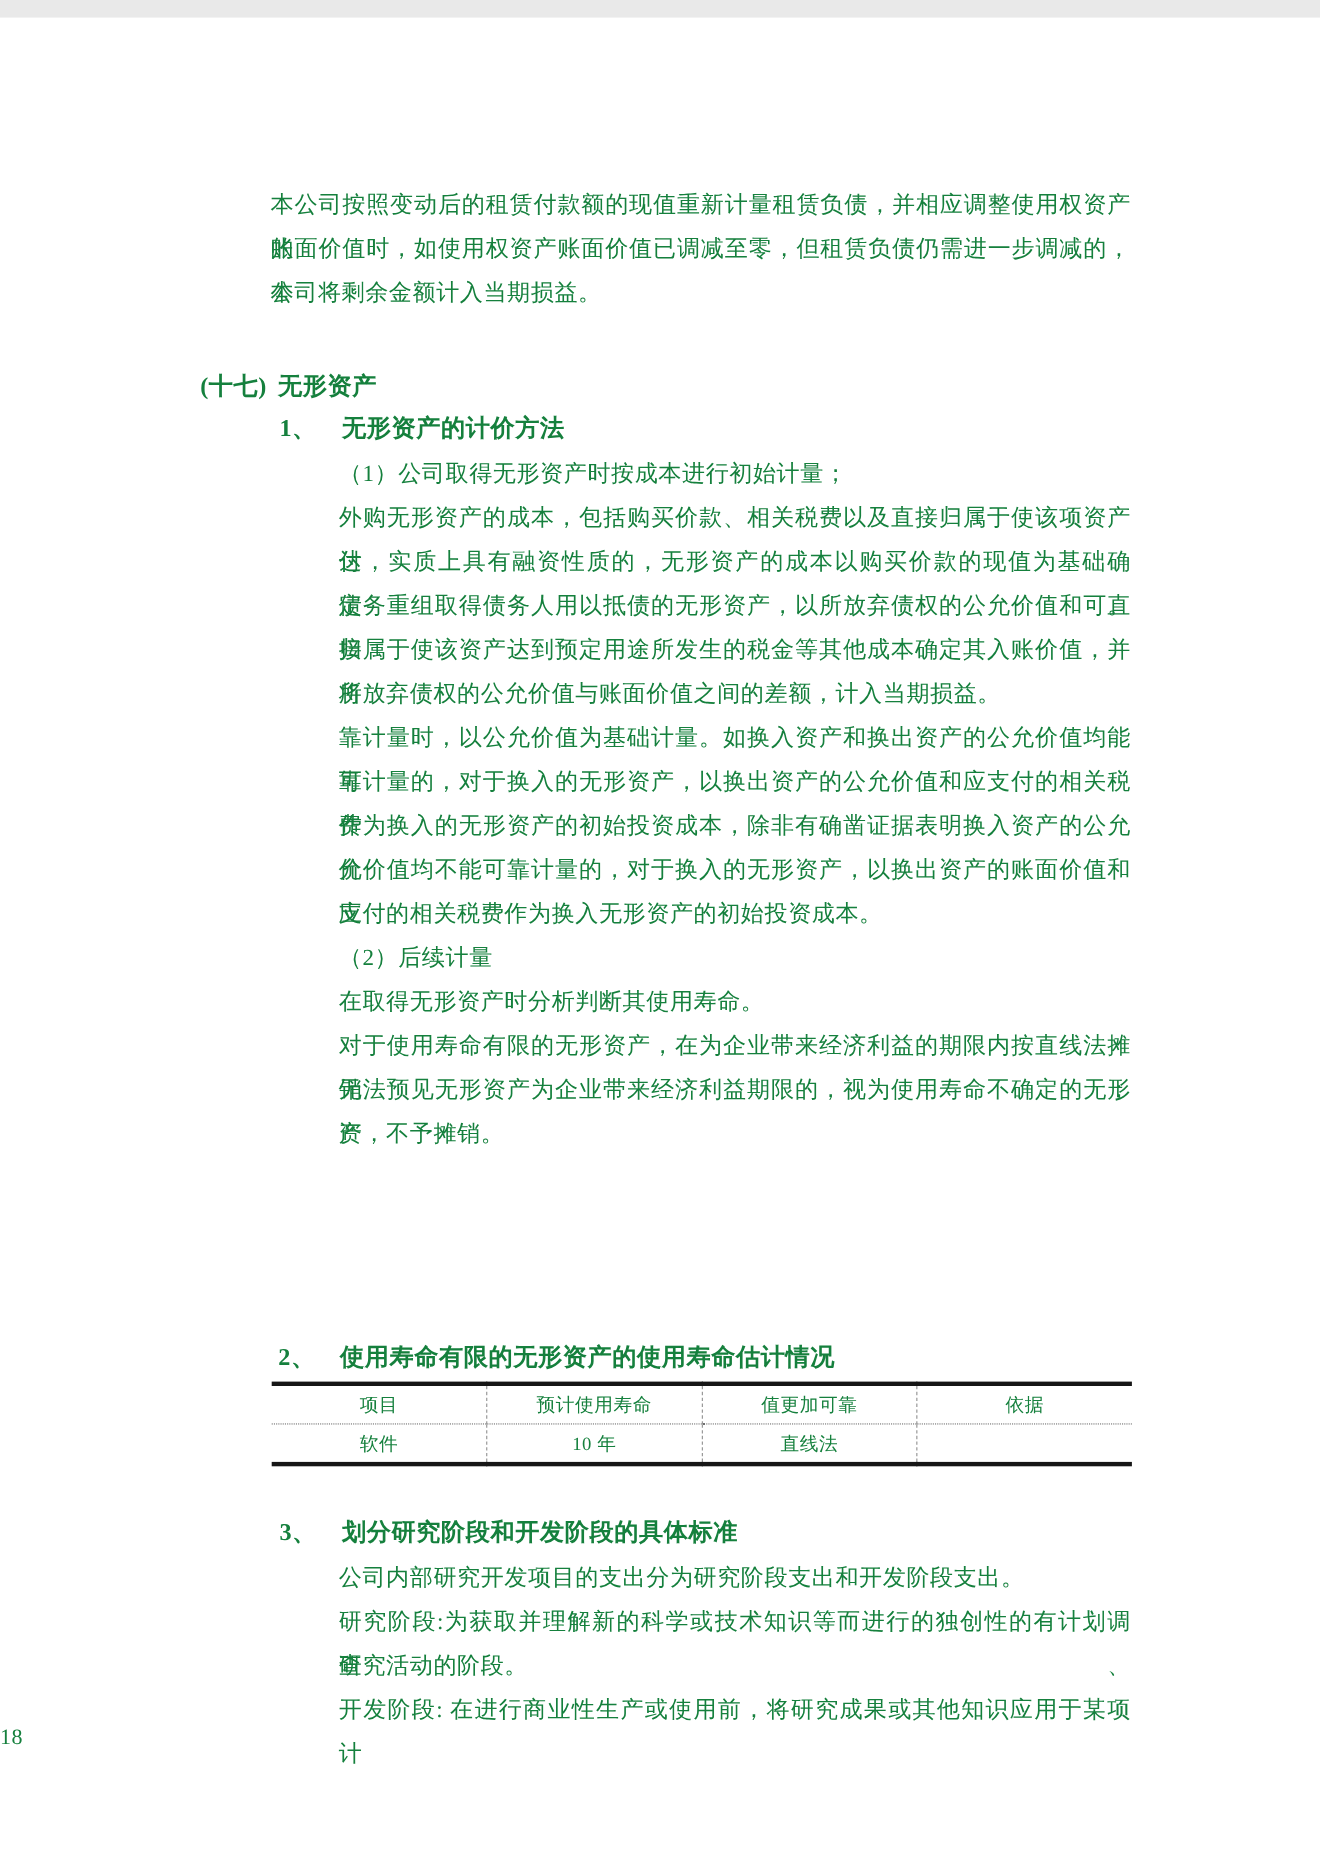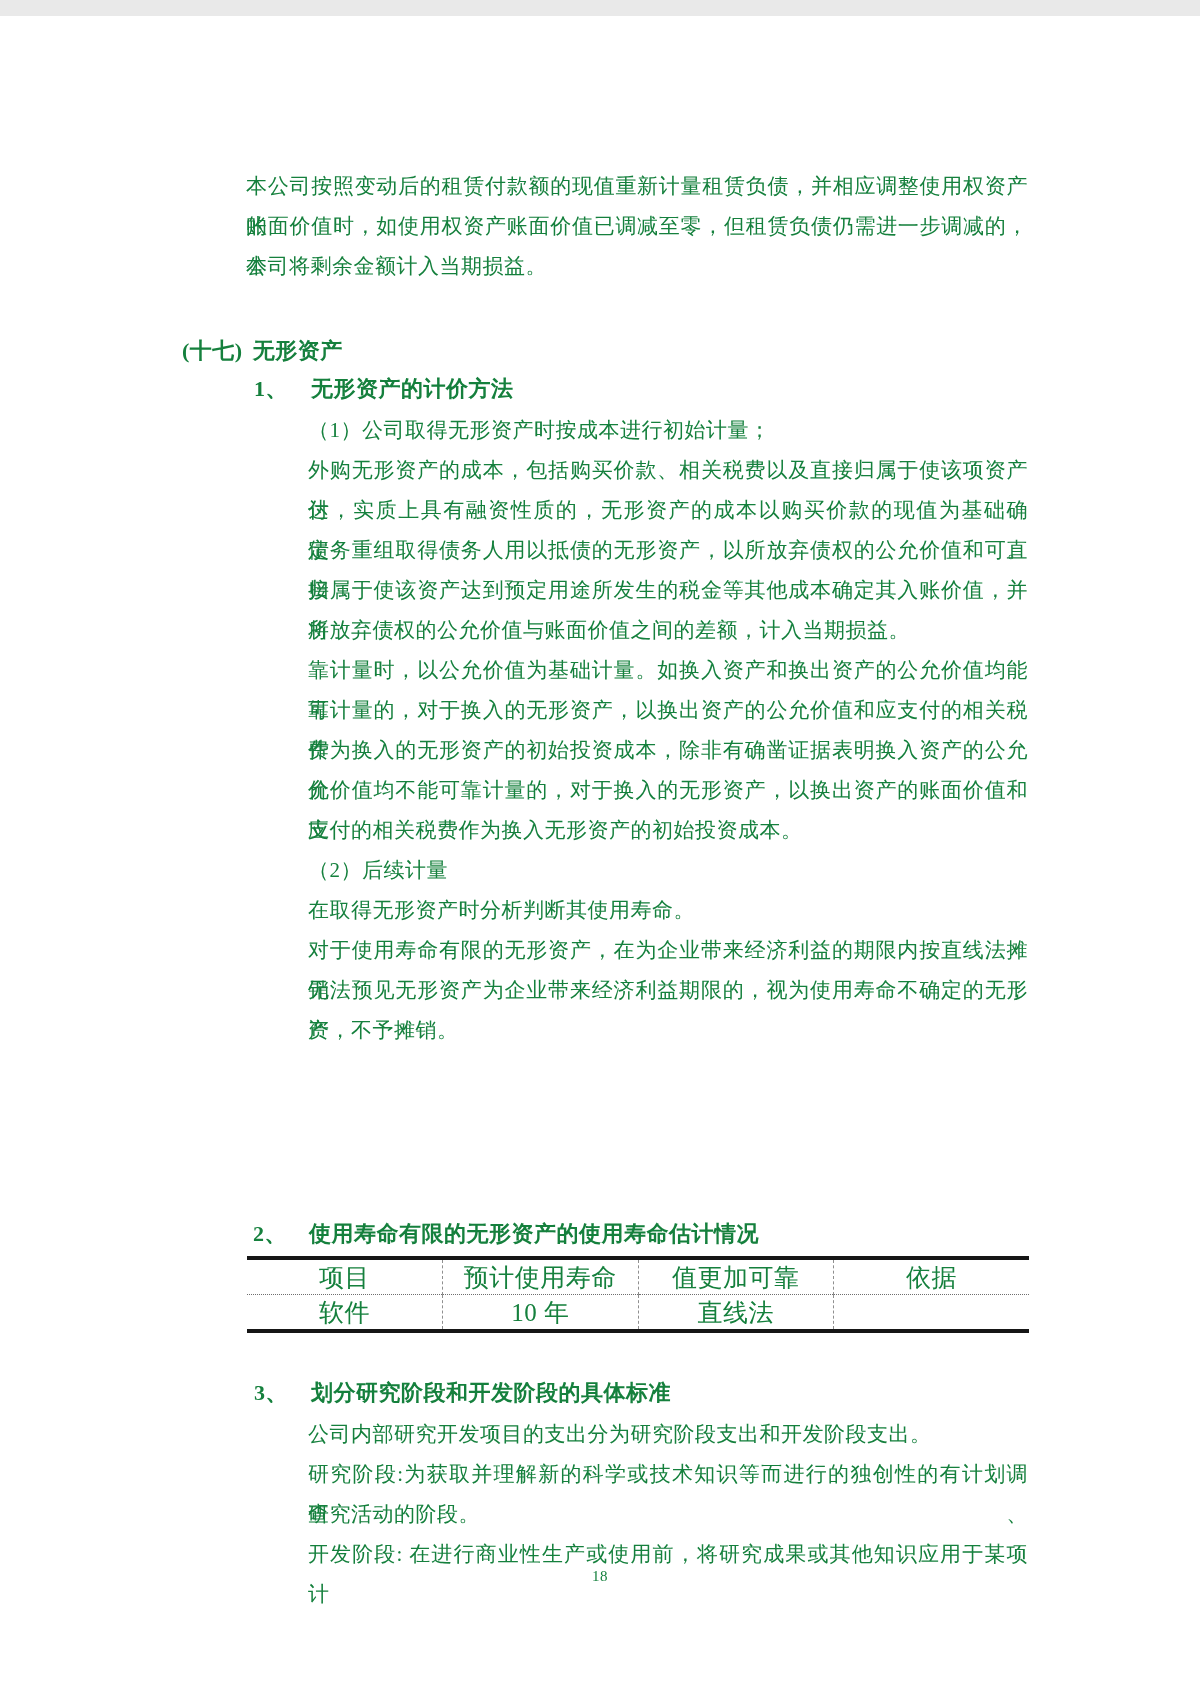--- a/index.html
+++ b/index.html
@@ -96,42 +96,42 @@
   table.life-table {
     width: 100%;
     border-collapse: collapse;
     border-top: 4px solid #161616;
     border-bottom: 4px solid #161616;
     table-layout: fixed;
   }
   table.life-table th,
   table.life-table td {
     height: 34px;
-    font-size: 25px;
+    font-size: 17px;
     font-weight: normal;
     text-align: center;
     vertical-align: middle;
     border-right: 1px dashed #8f8f8f;
     padding: 0;
     letter-spacing: 0.5px;
   }
   table.life-table th:last-child,
   table.life-table td:last-child {
     border-right: none;
   }
   table.life-table thead tr {
     border-bottom: 1px dotted #6f6f6f;
   }
   .page-number {
     position: absolute;
     top: 1552px;
     left: 0;
     width: 100%;
-    text-align: center;
-    font-size: 15px;
+    text-align: left;
+    font-size: 20px;
     letter-spacing: 0.5px;
   }
 </style>
 </head>
 <body>
 
 <div class="page">
 
   <div class="para cont-para">
       <div class="doc-line fill">本公司按照变动后的租赁付款额的现值重新计量租赁负债，并相应调整使用权资产的</div>

